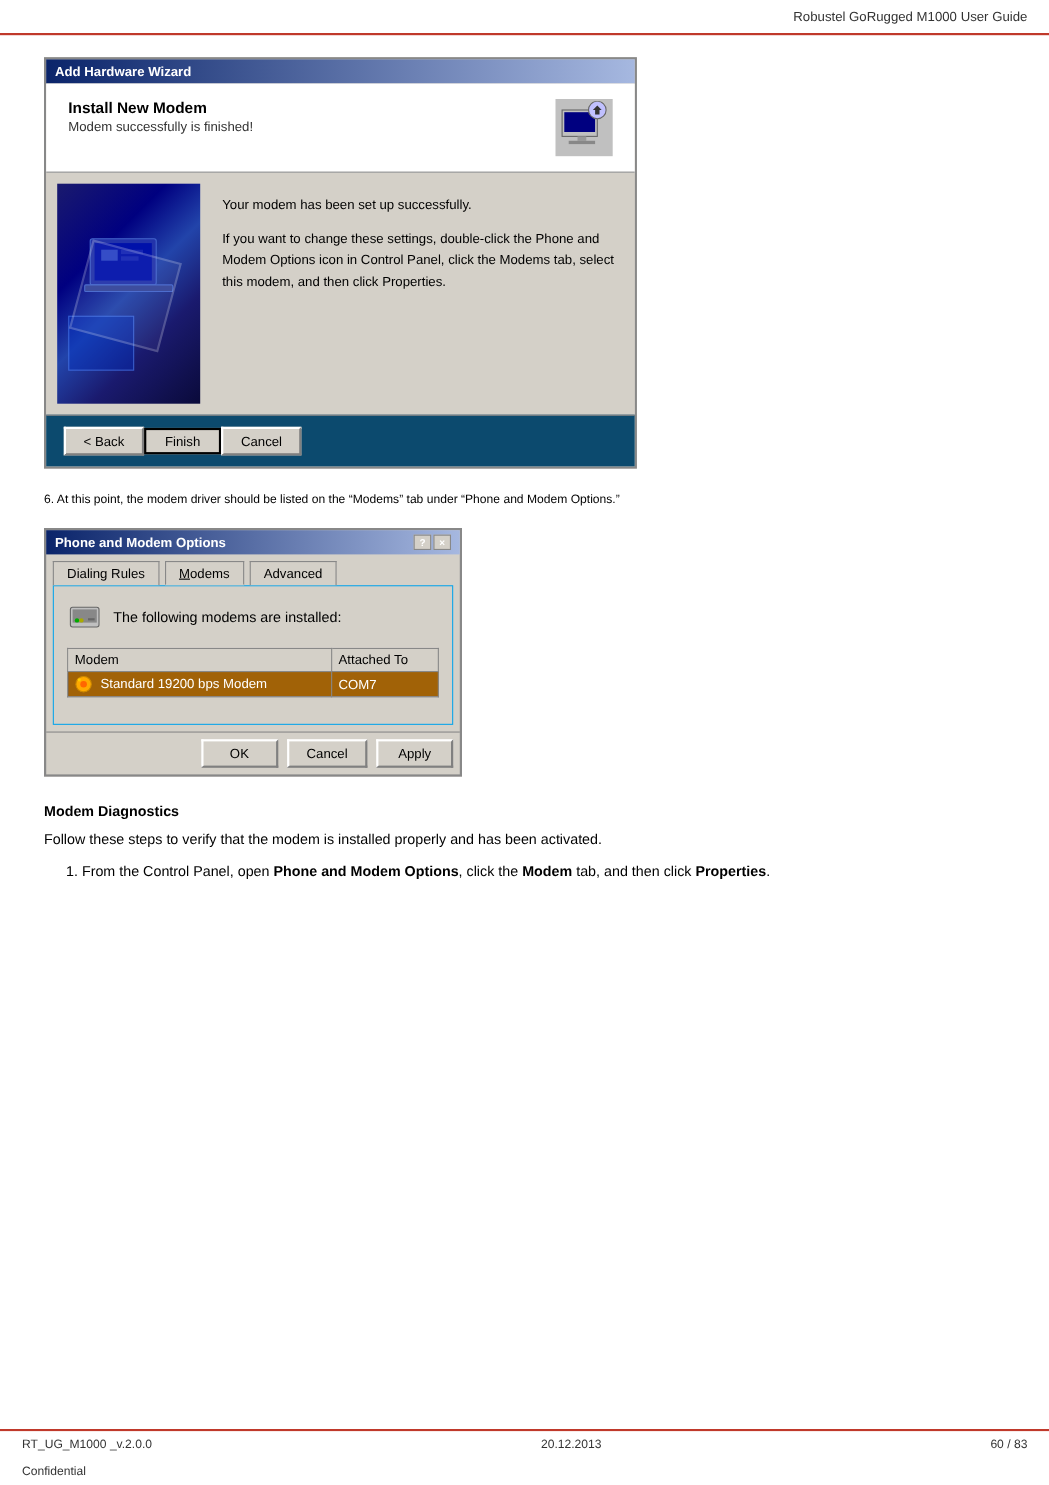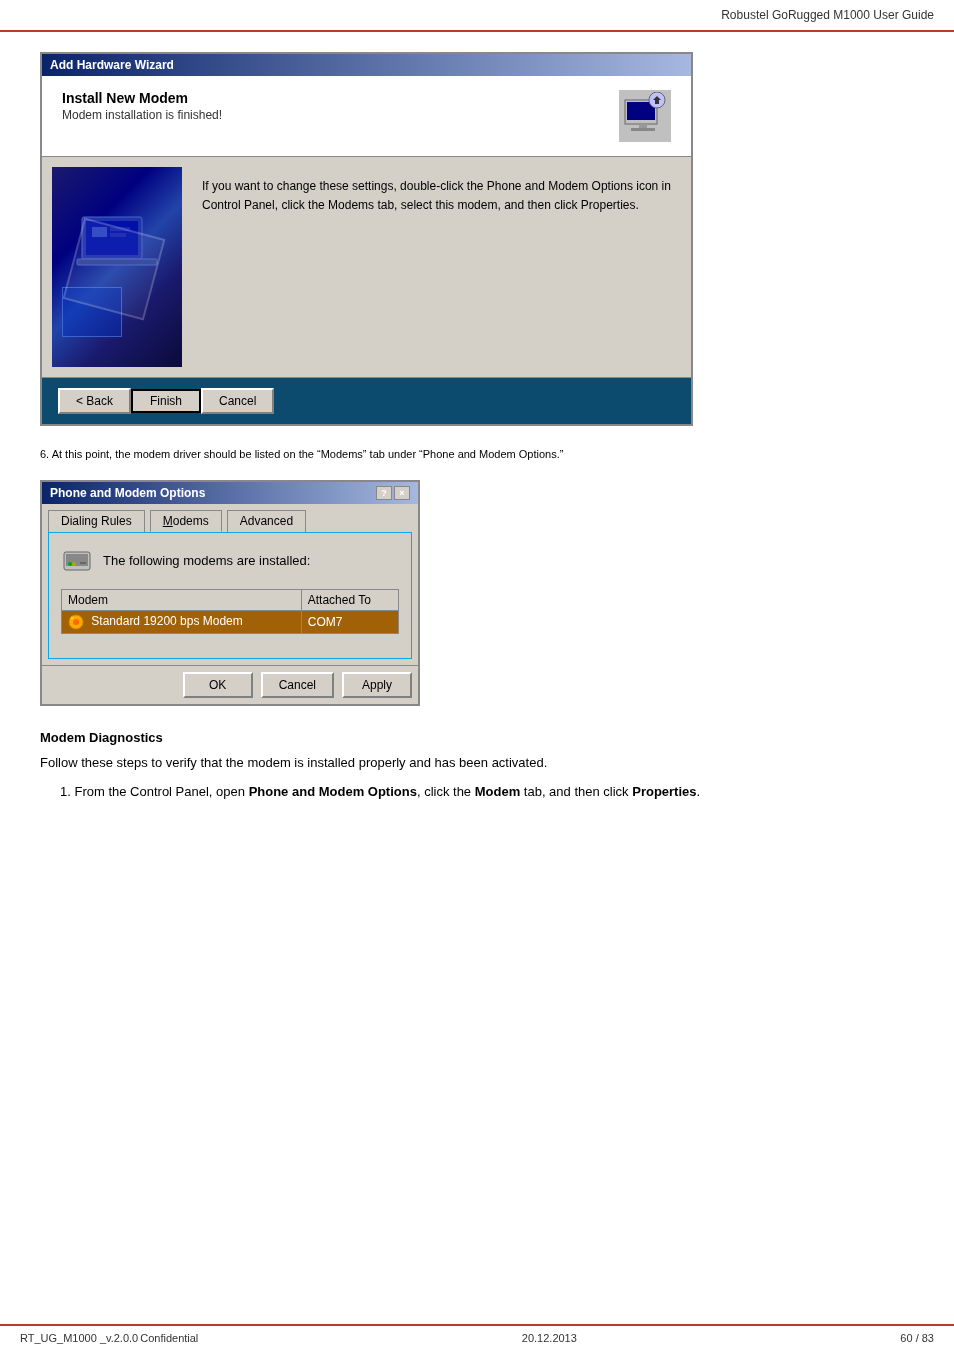--- a/index.html
+++ b/index.html
@@ -24,21 +24,21 @@
 
     .page-content {
       padding: 0 40px;
     }
 
     
     .wizard-dialog {
       border: 2px solid #888;
       background: #d4d0c8;
       margin-bottom: 20px;
-      width: 653px;
+      width: 539px;
     }
 
     .wizard-title-bar {
       background: linear-gradient(to right, #0a246a, #a6b8e0);
       color: #fff;
       font-size: 12px;
       font-weight: bold;
       padding: 4px 8px;
       display: flex;
       align-items: center;
@@ -336,22 +336,22 @@
       padding: 6px 20px;
       font-size: 11px;
       color: #333;
       background: #fff;
       display: flex;
       justify-content: space-between;
     }
 
     .footer-left {
       display: flex;
-      flex-direction: row;
-      gap: 2px;
+      flex-direction: column;
+      gap: 13px;
     }
 
     .footer-center {
       text-align: center;
     }
 
     .footer-right {
       text-align: right;
     }
   </style>
@@ -366,21 +366,21 @@
 
   <div class="wizard-dialog">
     <div class="wizard-title-bar">
       <span>Add Hardware Wizard</span>
     </div>
     <div class="wizard-body">
 
       <div class="wizard-header-section">
         <div class="wizard-header-text">
           <h2>Install New Modem</h2>
-          <p>Modem installation is finished!</p>
+          <p>Modem successfully is finished!</p>
         </div>
         <div class="wizard-header-icon">
           <svg width="48" height="48" viewBox="0 0 48 48">
             <rect x="4" y="8" width="32" height="24" fill="#c0c0c0" stroke="#666" stroke-width="1"></rect>
             <rect x="6" y="10" width="28" height="18" fill="#000080"></rect>
             <rect x="18" y="32" width="8" height="4" fill="#999"></rect>
             <rect x="10" y="36" width="24" height="3" fill="#888"></rect>
             <circle cx="36" cy="8" r="8" fill="#c0c0ff" stroke="#666"></circle>
             <path d="M32 8 L36 4 L40 8 L38 8 L38 12 L34 12 L34 8 Z" fill="#333"></path>
           </svg>
@@ -397,20 +397,21 @@
             <rect x="14" y="14" width="52" height="34" fill="#0011aa"></rect>
             <rect x="5" y="52" width="80" height="6" rx="1" fill="#334499" stroke="#4466cc" stroke-width="1"></rect>
 
             <rect x="20" y="20" width="15" height="10" fill="#5577dd" opacity="0.5"></rect>
             <rect x="38" y="20" width="20" height="4" fill="#4455cc" opacity="0.3"></rect>
             <rect x="38" y="26" width="16" height="4" fill="#4455cc" opacity="0.3"></rect>
           </svg>
         </div>
 
         <div class="wizard-text">
+          <p>Your modem has been set up successfully.</p>
           <p>If you want to change these settings, double-click the Phone and Modem Options icon in Control Panel, click the Modems tab, select this modem, and then click Properties.</p>
         </div>
       </div>
 
       <div class="wizard-footer">
         <button class="win-button">&lt; Back</button>
         <button class="win-button default-btn">Finish</button>
         <button class="win-button">Cancel</button>
       </div>
     </div>

